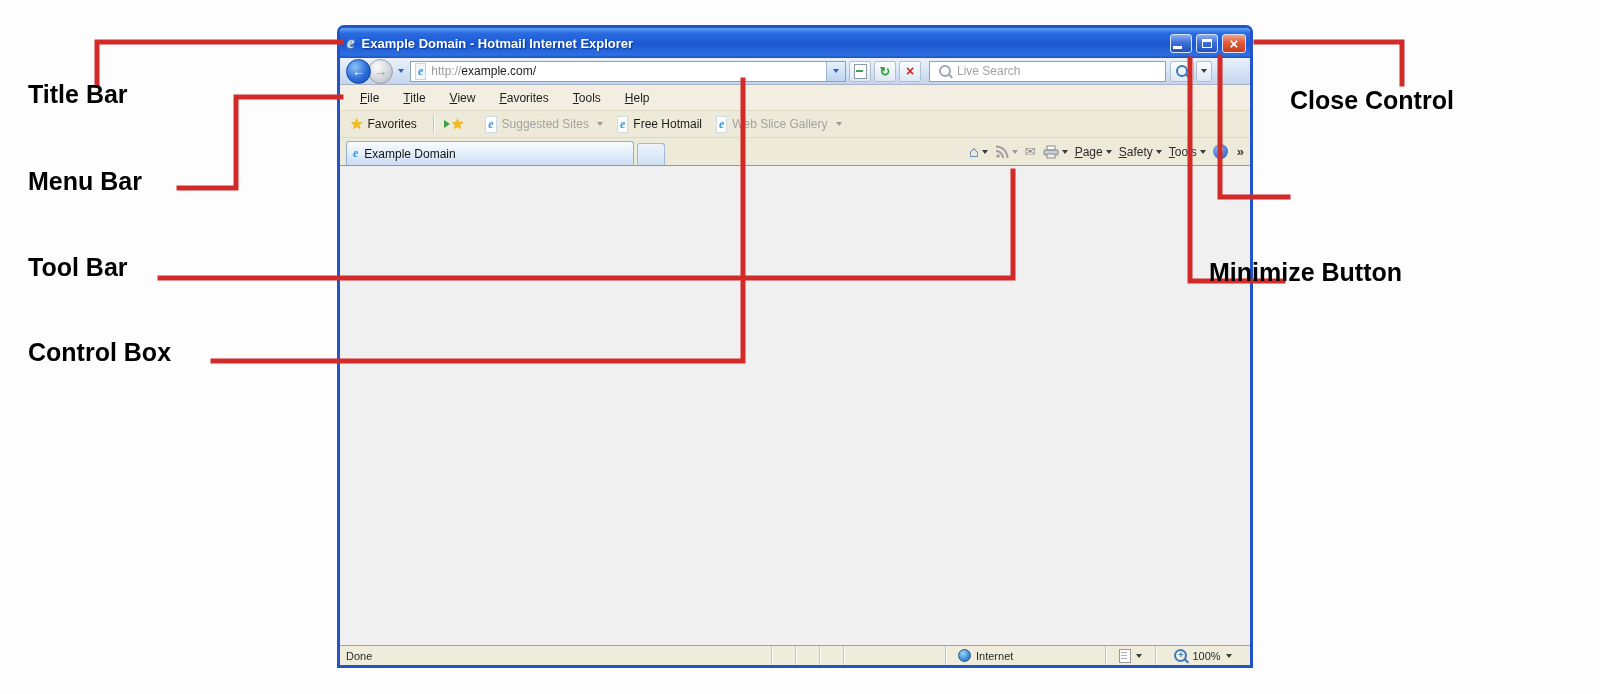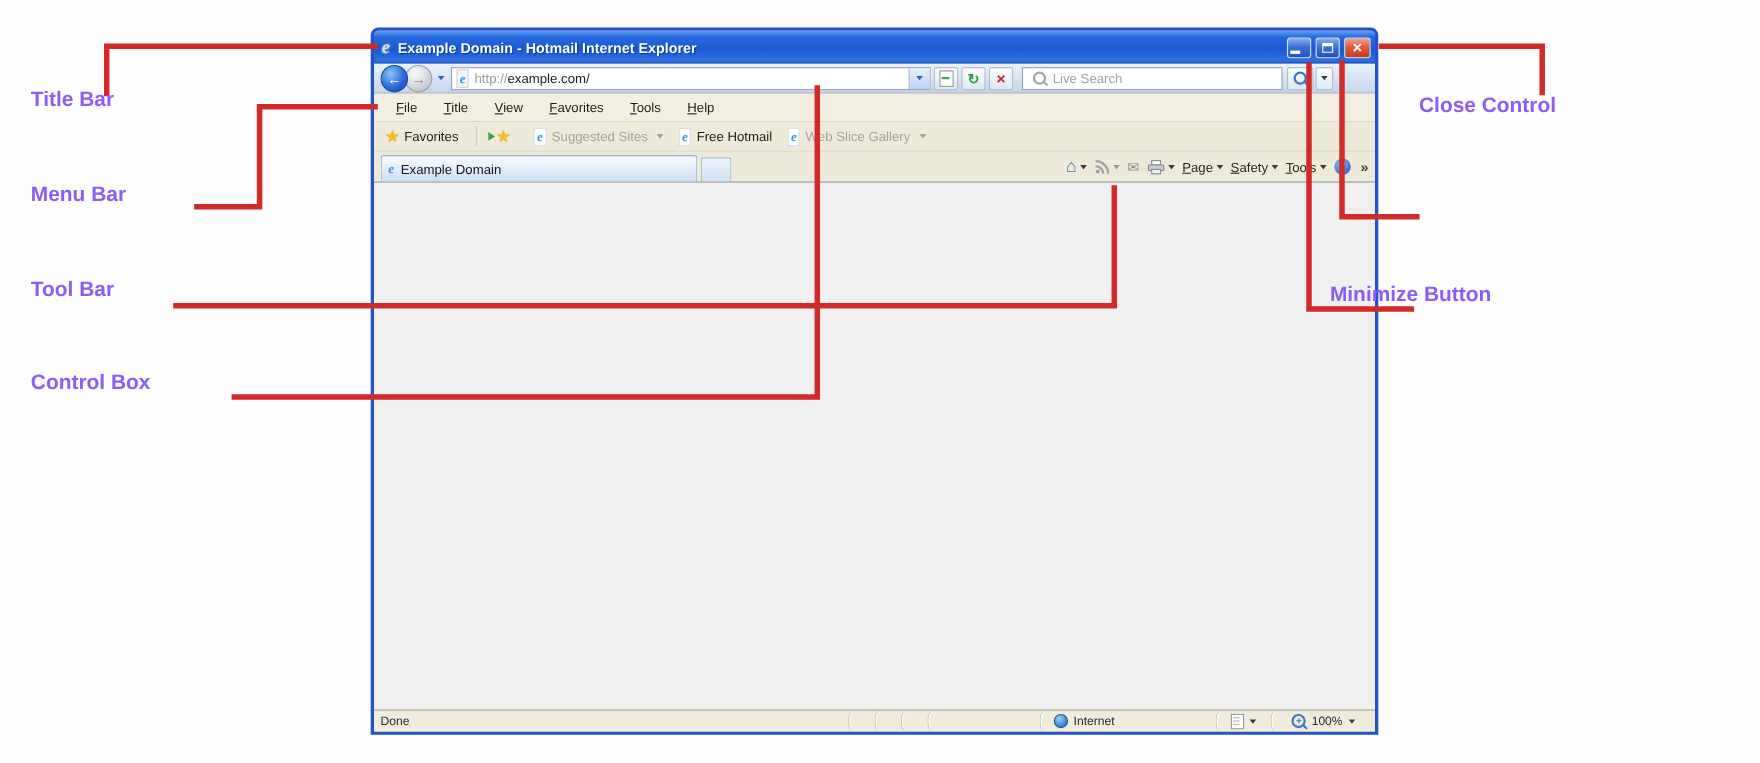--- a/index.html
+++ b/index.html
@@ -1,20 +1,20 @@
 <!DOCTYPE html>
 <html><head>
 <meta charset="utf-8">
 <style>
   html,body{margin:0;padding:0;background:#fdfdfd;}
   .canvas{position:relative;width:1600px;height:694px;overflow:hidden;
           font-family:"Liberation Sans",sans-serif;background:#fdfdfd;}
 
   
-  .ann{position:absolute;font-weight:bold;font-size:19px;color:#8b5cf6;
+  .ann{position:absolute;font-weight:bold;font-size:25px;color:#000000;
        letter-spacing:0px;white-space:nowrap;z-index:40;text-align:center;}
   .ann.title-bar{left:28px;top:80px;}
   .ann.menu-bar{left:28px;top:167px;}
   .ann.tool-bar{left:28px;top:253px;}
   .ann.control-box{left:28px;top:338px;}
   .ann.close-button{left:1290px;top:86px;}
   .ann.maximize-restore{left:1288px;top:175px;}
   .ann.minimize-button{left:1209px;top:258px;}
   svg.overlay{position:absolute;left:0;top:0;z-index:35;pointer-events:none;}
 
@@ -115,21 +115,21 @@
   .overflow{color:#3a3a3a;font-weight:bold;font-size:13px;margin-left:2px;cursor:pointer;}
 
   
   .content{flex:1 1 auto;background:#f1f0f1;}
 
   
   .statusbar{height:20px;flex:0 0 20px;background:#efecdc;border-top:1px solid #a3a39a;
              display:flex;align-items:center;font-size:11px;color:#2a2a2a;box-sizing:border-box;}
   .status-done{flex:1 1 auto;padding-left:6px;}
   .scell{height:100%;box-sizing:border-box;border-left:1px solid #c9c4ae;box-shadow:inset 1px 0 0 #fff;
-         display:flex;align-items:center;justify-content:center;gap:5px;border-radius:7px;}
+         display:flex;align-items:center;justify-content:center;gap:5px;}
   .scell.small{width:24px;}
   .scell.gap{width:78px;border-left:none;box-shadow:none;}
   .scell.internet{width:160px;justify-content:flex-start;padding-left:12px;}
   .scell.prot{width:50px;}
   .scell.zoomc{width:95px;cursor:pointer;}
   .globe{width:13px;height:13px;border-radius:50%;background:radial-gradient(circle at 35% 30%,#9fd4f4 0%,#3e8ed4 60%,#1a62aa 100%);
          box-sizing:border-box;border:1px solid #1a5a98;}
   .prot-ico{width:10px;height:12px;background:#fff;border:1px solid #9a9a9a;position:relative;}
   .prot-ico::after{content:"";position:absolute;left:1px;top:2px;width:6px;height:1px;background:#b0b0b0;box-shadow:0 3px 0 #b0b0b0,0 6px 0 #b0b0b0;}
   .zoom-mag{position:relative;width:9px;height:9px;border:2px solid #3a78c0;border-radius:50%;color:#3a78c0;

